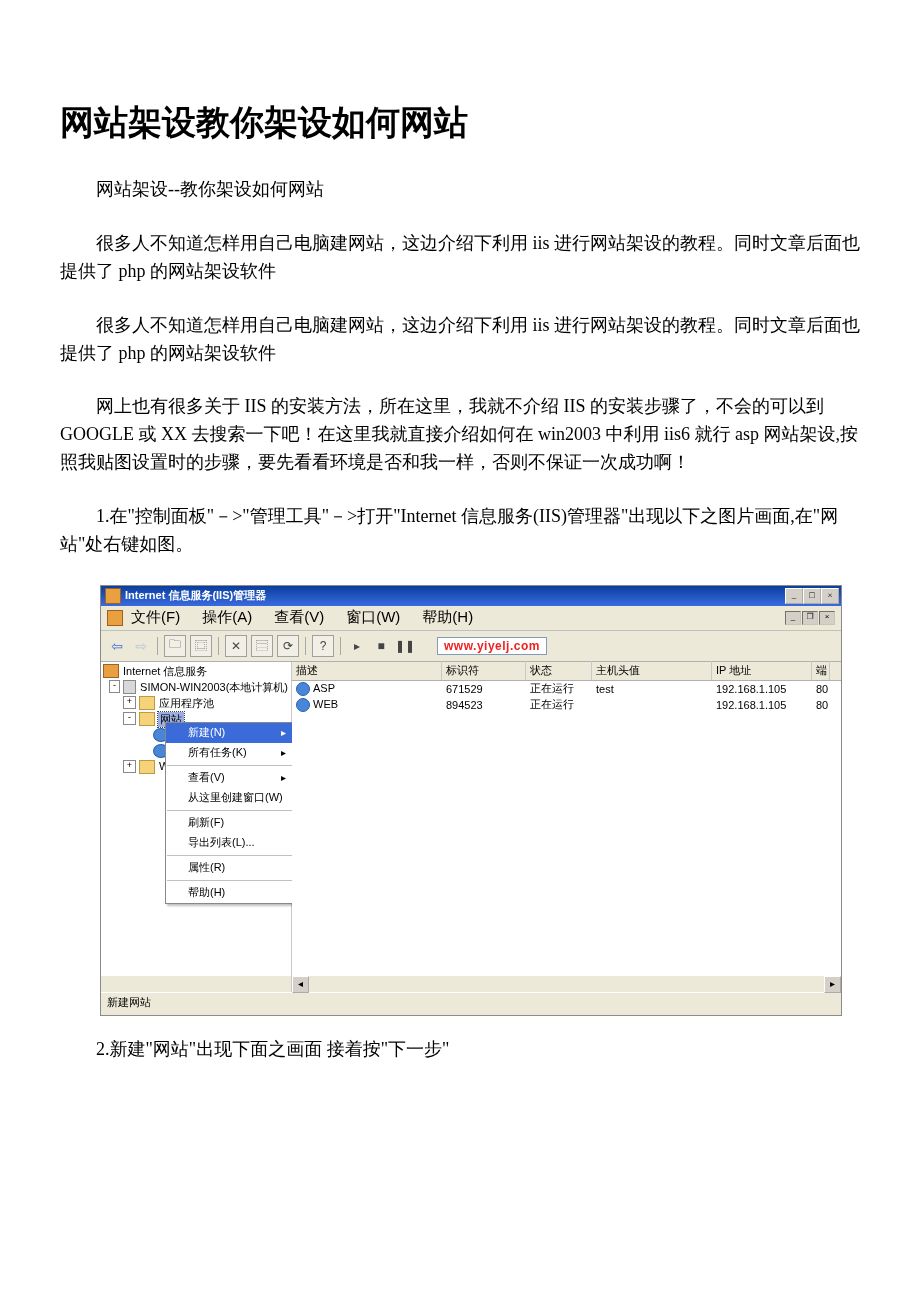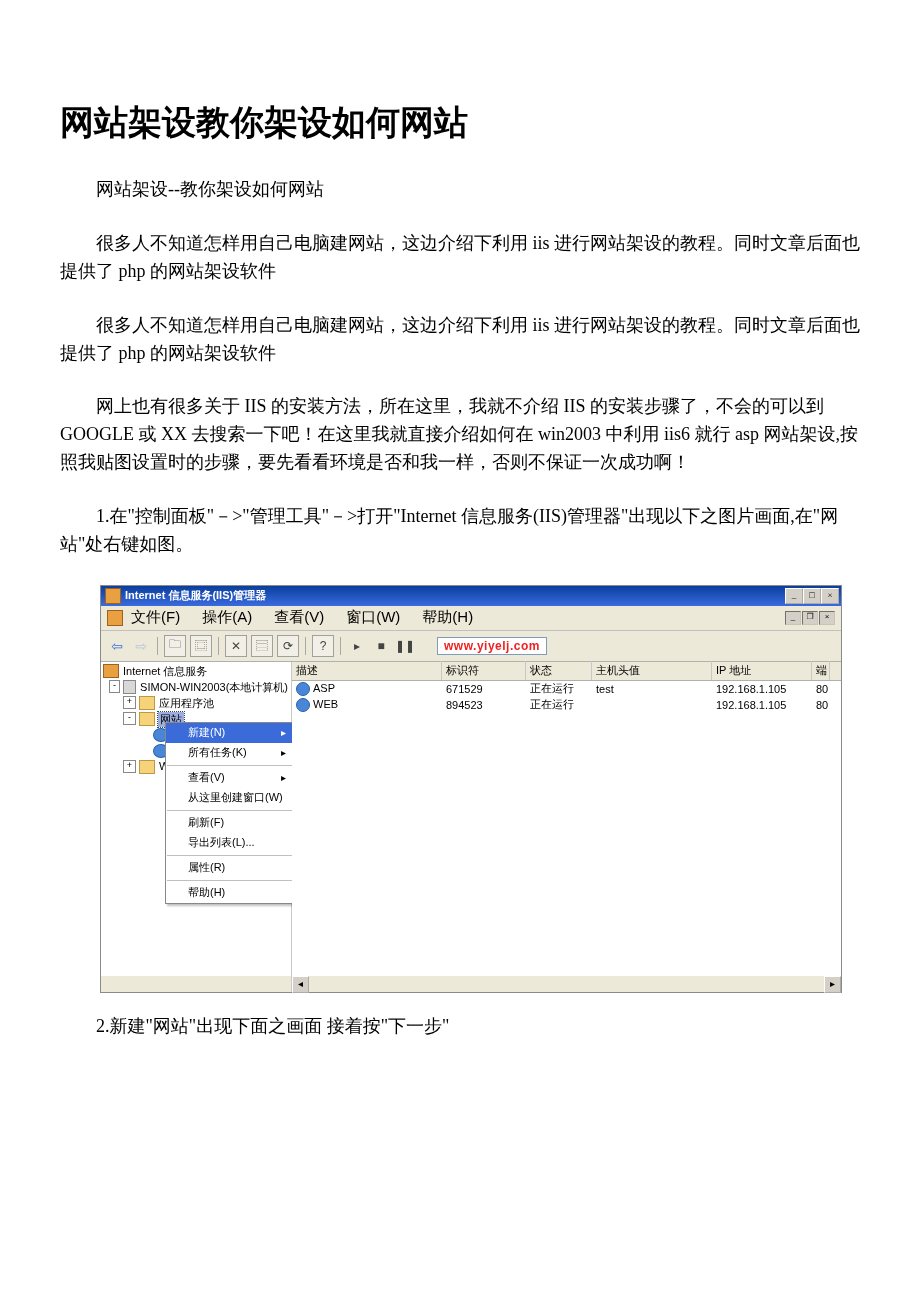--- a/index.html
+++ b/index.html
@@ -251,16 +251,17 @@
 
       <div class="hscroll">
         <div class="pad"></div>
         <div class="sbar">
           <div class="btn l">◂</div>
           <div class="btn r">▸</div>
         </div>
       </div>
     </div>
 
+    <div class="status">新建网站</div>
   </div>
 
   <p class="para">2.新建"网站"出现下面之画面 接着按"下一步"</p>
 </div>
 
 </body></html>

